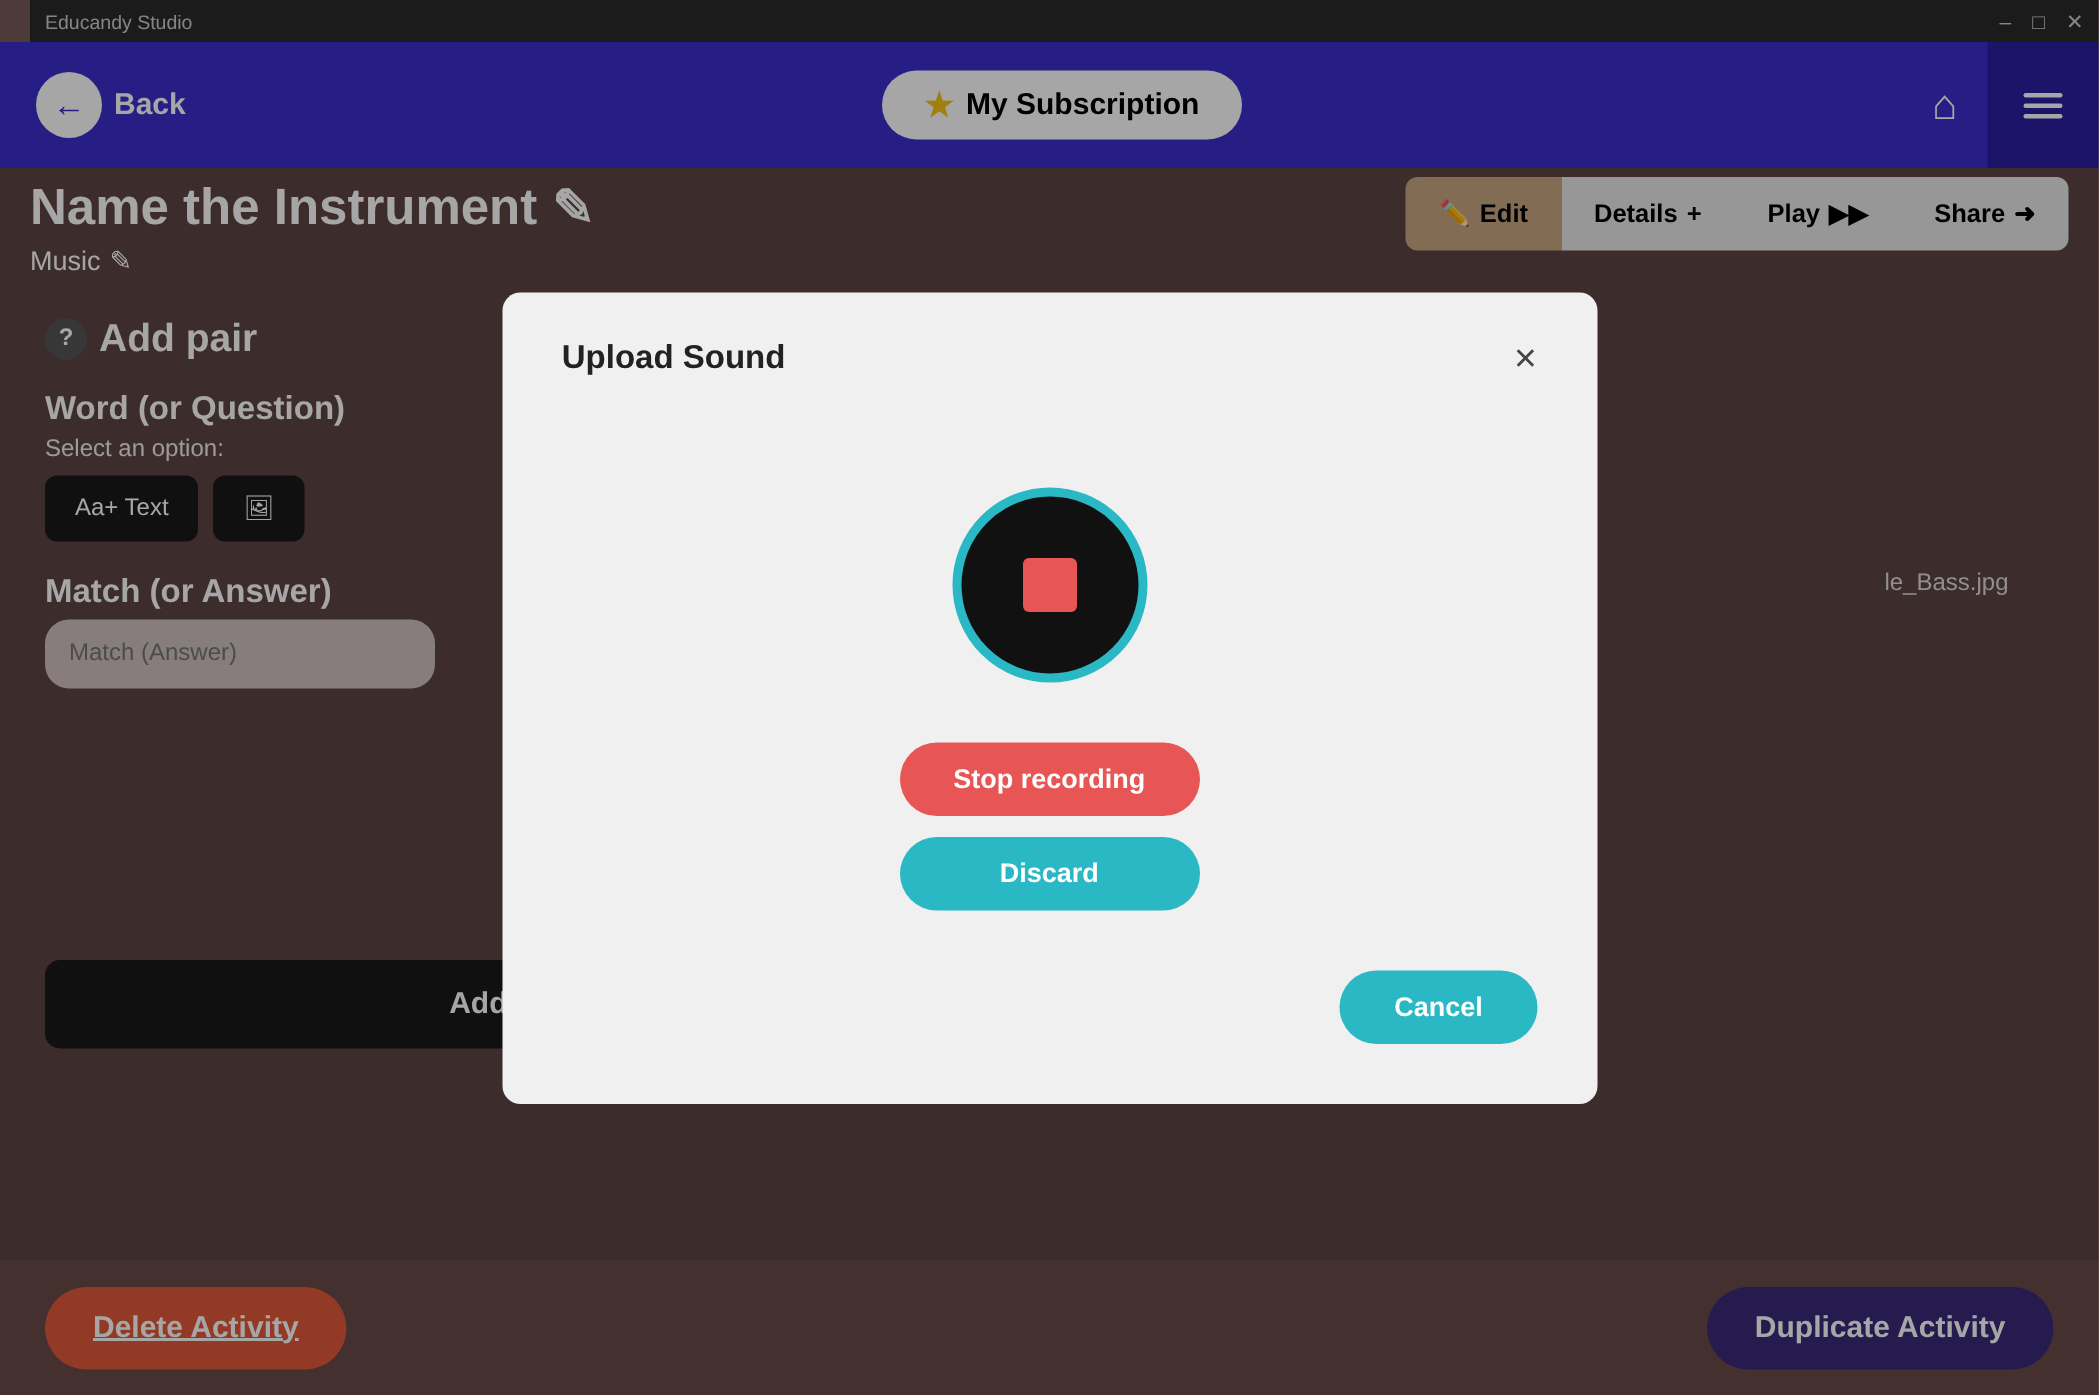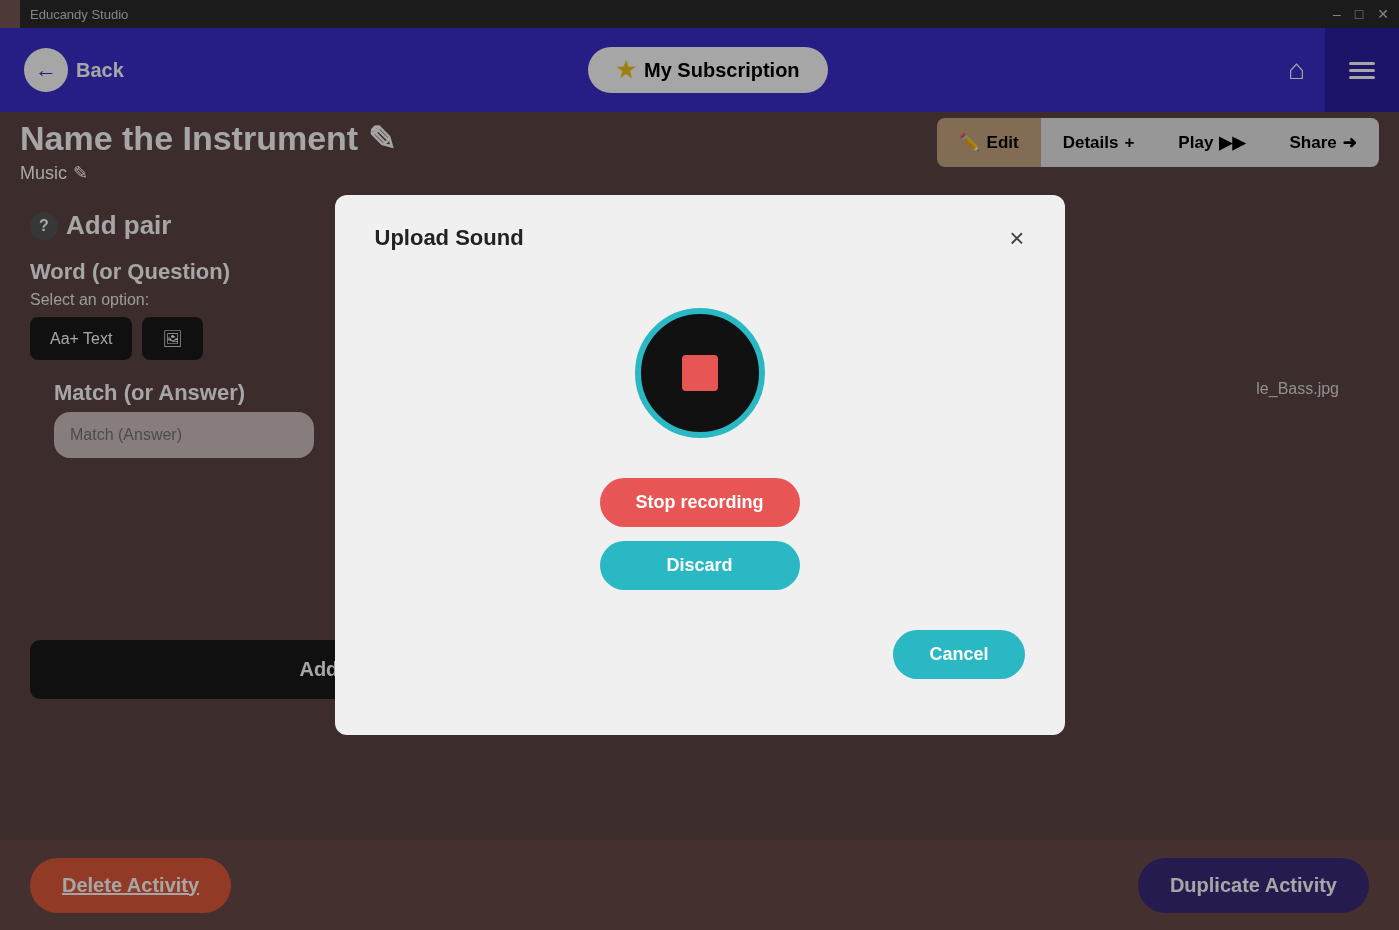--- a/index.html
+++ b/index.html
@@ -171,21 +171,21 @@
     .option-btn {
       background: #1a1a1a;
       color: white;
       border: none;
       border-radius: 8px;
       padding: 12px 20px;
       font-size: 16px;
       cursor: pointer;
       display: flex; align-items: center; gap: 0;
     }
-    .match-section { margin-top: 20px; margin-left: 24px; }
+    .match-section { margin-top: 20px; }
     .match-input {
       background: #d0c0c0;
       border: none;
       border-radius: 16px;
       padding: 14px 16px;
       font-size: 16px;
       width: 260px;
       color: #666;
     }
     .add-pair-btn {
@@ -268,21 +268,21 @@
       padding: 30px 40px 40px;
       display: flex;
       flex-direction: column;
       align-items: center;
     }
     .modal-header {
       width: 100%;
       display: flex;
       align-items: center;
       justify-content: space-between;
-      margin-bottom: 27px;
+      margin-bottom: 44px;
     }
     .modal-title {
       font-size: 22px;
       font-weight: bold;
       color: #222;
     }
     .modal-close {
       background: none;
       border: none;
       font-size: 26px;

